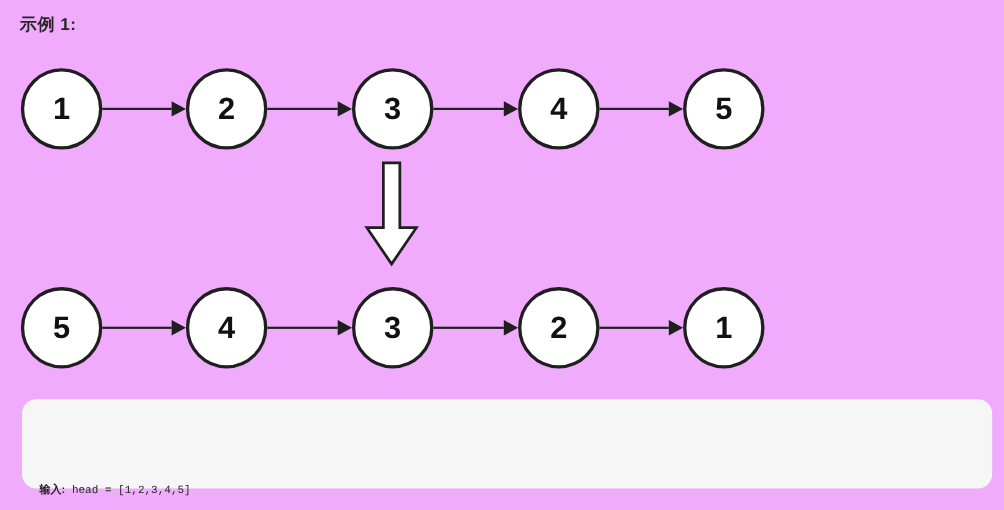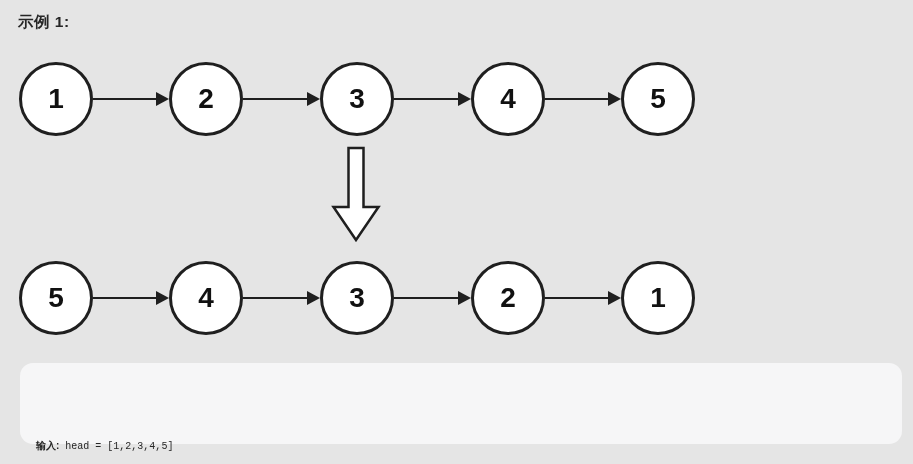--- a/index.html
+++ b/index.html
@@ -6,21 +6,21 @@
     --stroke:#1f1f1f;
     --text:#262626;
     --code-bg:#f6f6f7;
   }
   *{margin:0;padding:0;box-sizing:border-box;}
   html,body{background:#ffffff;}
   .stage{
     position:relative;
     width:913px;
     height:464px;
-    background:#e5e5e5;
+    background:#f0abfc;
     overflow:hidden;
     font-family:"Liberation Sans", sans-serif;
     color:var(--text);
   }
   .title{
     position:absolute;
     left:18px;
     top:12px;
     font-size:15.5px;
     font-weight:bold;

